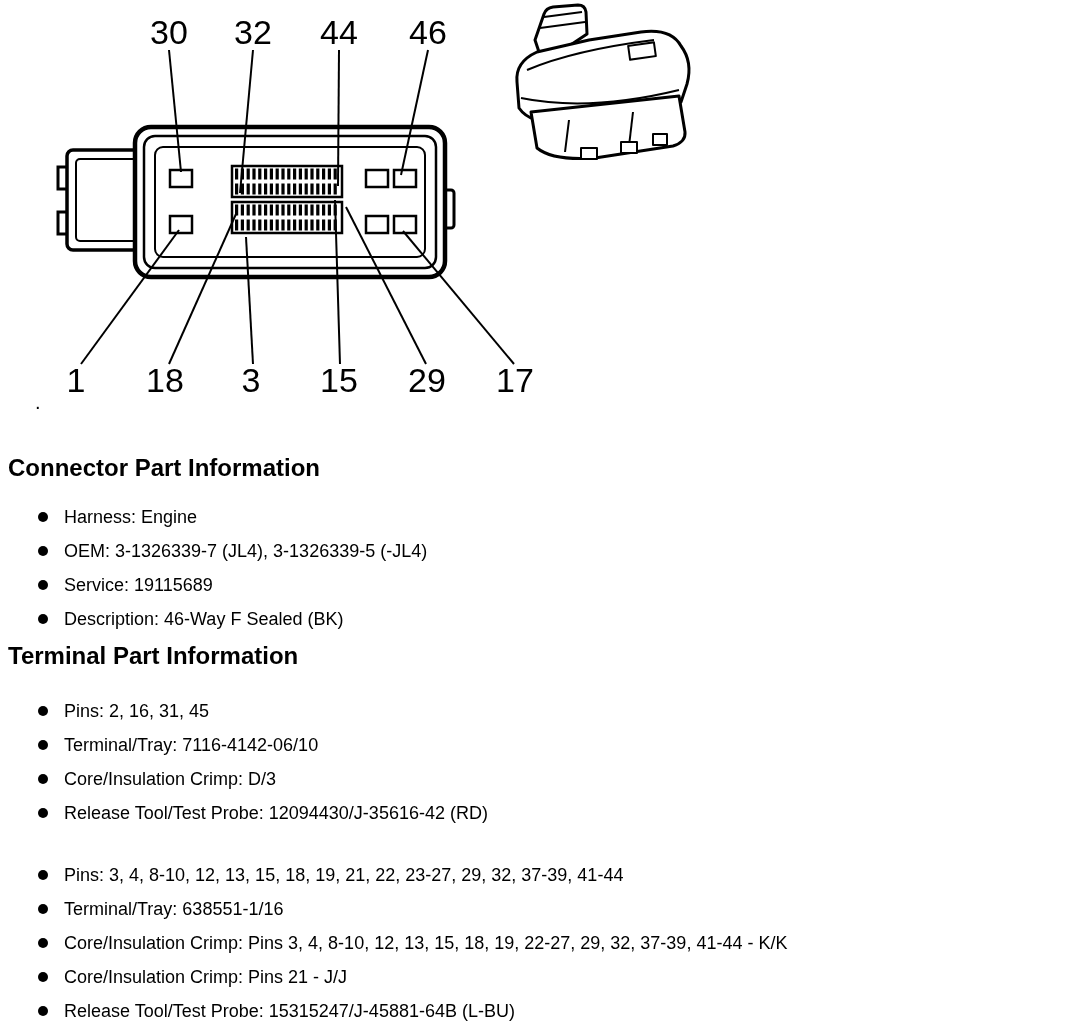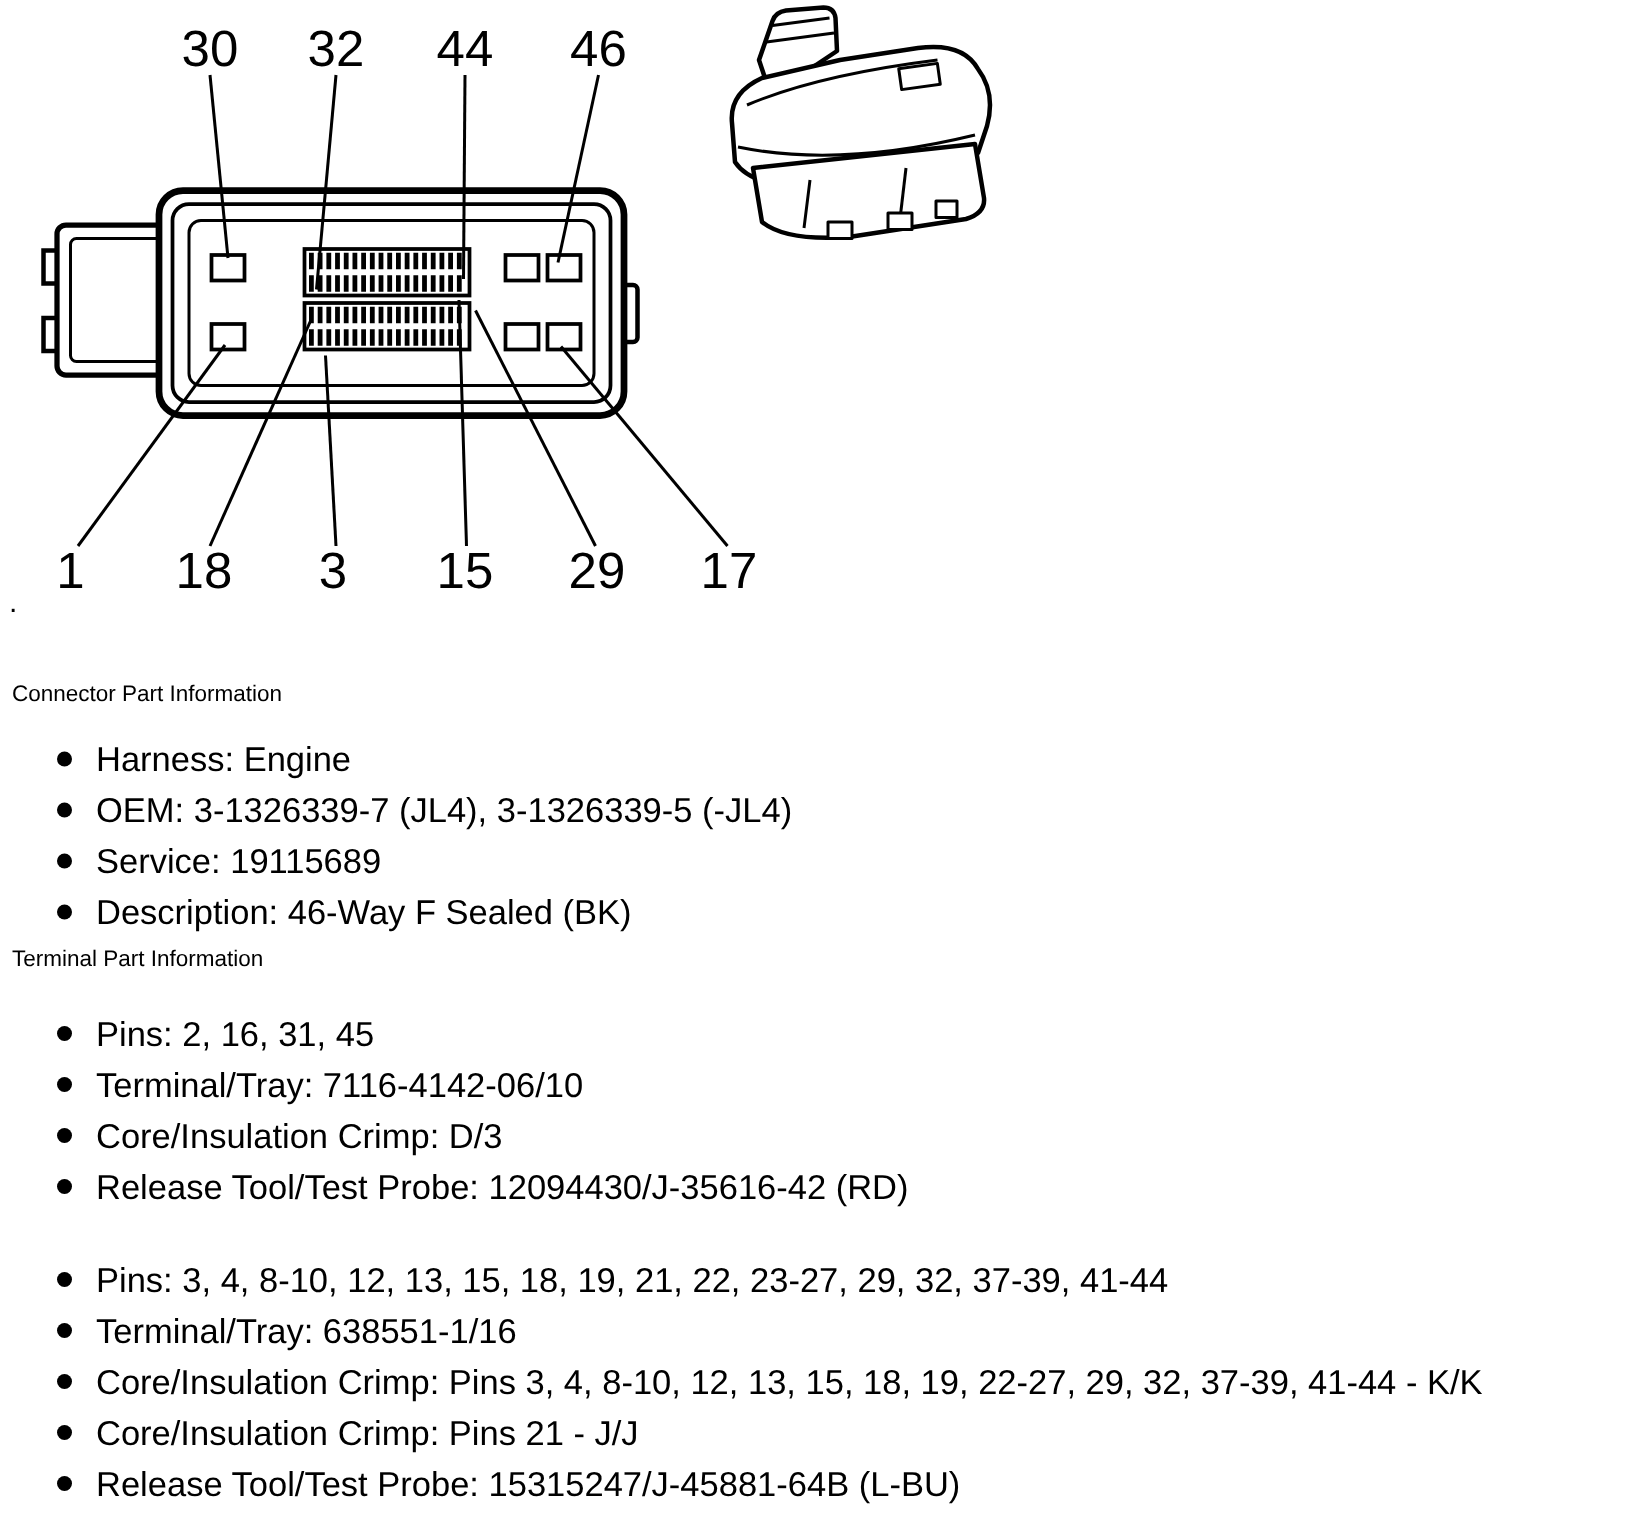--- a/index.html
+++ b/index.html
@@ -6,35 +6,35 @@
   html, body { margin: 0; padding: 0; }
   body {
     width: 1088px;
     height: 1026px;
     background: #ffffff;
     color: #000000;
     font-family: "Liberation Sans", sans-serif;
     position: relative;
     overflow: hidden;
   }
-  .diagram-wrap { width: 912px; height: 440px; position: relative; }
+  .diagram-wrap { width: 912px; height: 440px; position: relative; margin-left: 29px; }
   svg { display: block; }
   svg text { font-family: "Liberation Sans", sans-serif; fill: #000; }
   .stray-period {
     position: absolute; left: 6px; top: 392px;
     font-size: 20px; line-height: 20px;
   }
   .content { padding: 0 14px 0 8px; }
-  .section-heading { font-size: 15px; font-weight: normal; margin: 0; }
+  .section-heading { font-size: 24px; font-weight: bold; margin: 0; }
   .heading-connector { margin: 14px 0 24px 0; }
   .heading-terminal { margin: 10px 0 30px 0; }
   ul.bullet-list { list-style: none; margin: 0; padding: 0 0 0 30px; }
   ul.bullet-list li {
     position: relative;
-    font-size: 23px;
+    font-size: 18px;
     line-height: 22px;
     padding-left: 26px;
     margin-bottom: 12px;
     white-space: nowrap;
   }
   ul.bullet-list li::before {
     content: "";
     position: absolute;
     left: 0; top: 6px;
     width: 10px; height: 10px;

